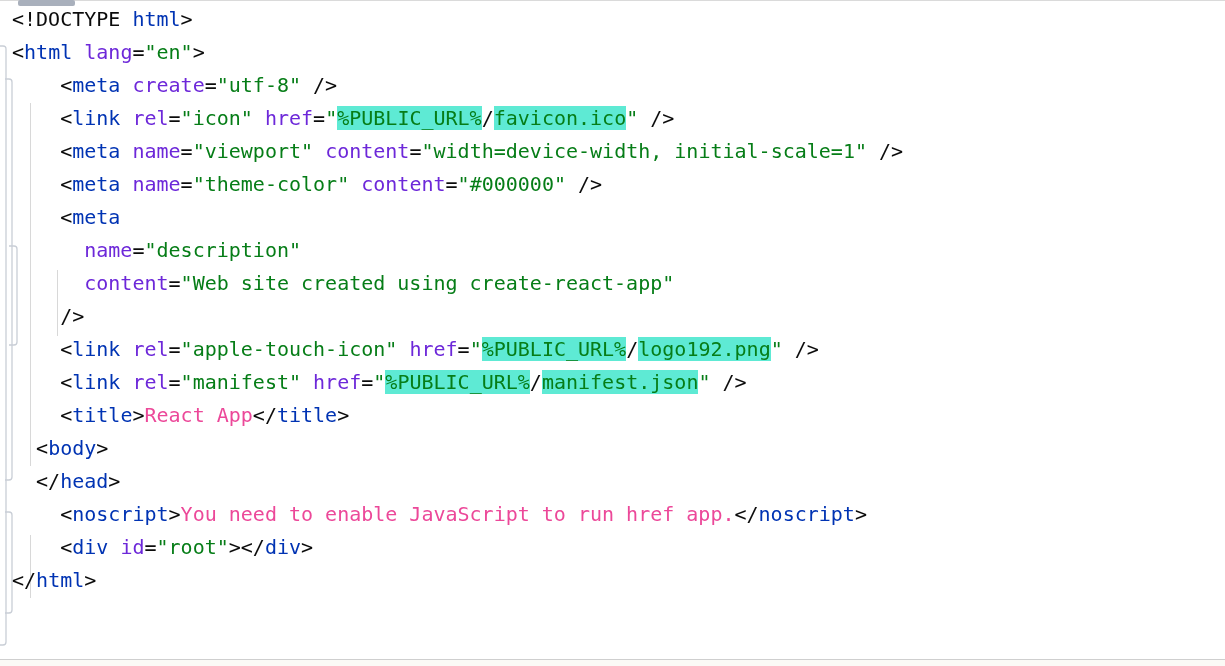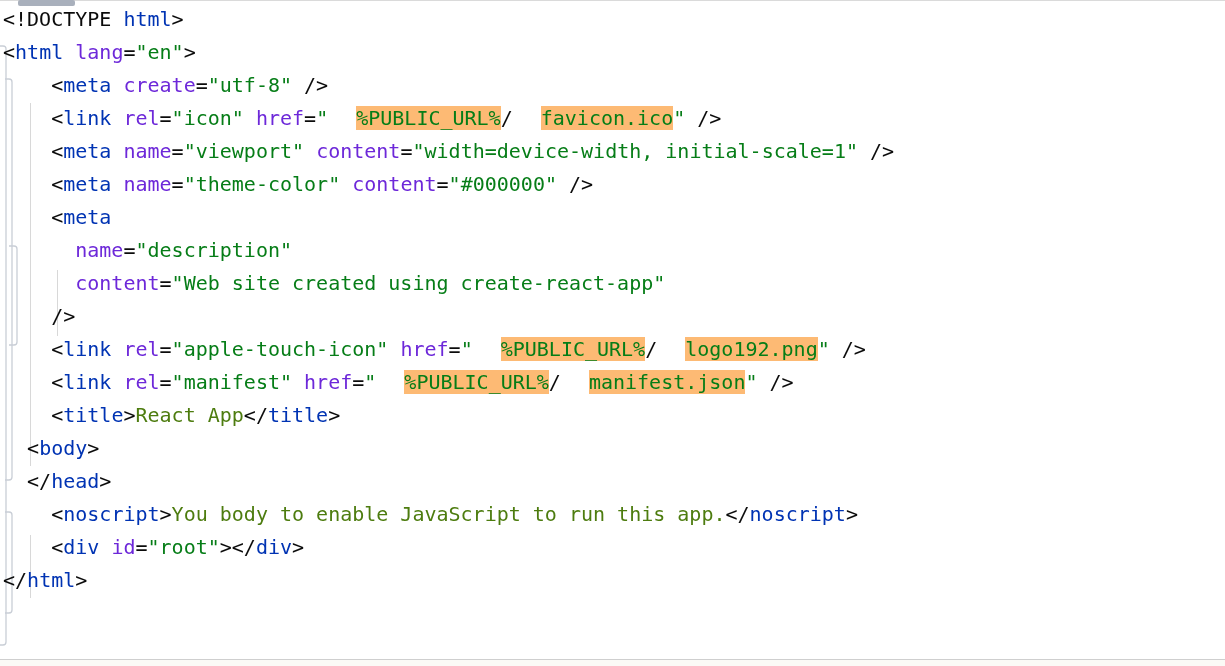--- a/index.html
+++ b/index.html
@@ -4,28 +4,28 @@
 <style>
   html,body{margin:0;padding:0;}
   body{width:1225px;height:666px;overflow:hidden;background:#ffffff;
        font-family:"DejaVu Sans Mono","Liberation Mono",monospace;}
   .editor{position:relative;width:1225px;height:666px;background:#ffffff;}
   .top-hairline{position:absolute;left:0;top:0;width:1225px;height:1px;background:#dadada;}
   .hscroll-thumb{position:absolute;left:18px;top:0;width:57px;height:6px;background:#a9b0bc;border-radius:2px;}
   .bottom-hairline{position:absolute;left:0;top:659px;width:1225px;height:1px;background:#cfcfcf;}
   .bottom-strip{position:absolute;left:0;top:660px;width:1225px;height:6px;background:#fbfaf6;}
   .gutter-decor{position:absolute;left:0;top:0;pointer-events:none;}
-  .code-area{position:absolute;left:0;top:3px;width:1225px;padding-left:3px;box-sizing:border-box;}
+  .code-area{position:absolute;left:0;top:3px;width:1225px;padding-left:12px;box-sizing:border-box;}
   .code-line{white-space:pre;font-size:20px;line-height:33px;height:33px;letter-spacing:0;}
   .tok-p{color:#0b0b0b;}
   .tok-t{color:#0033b3;}
   .tok-a{color:#6d28d9;}
   .tok-v{color:#067d17;}
-  .tok-x{color:#4d7c0f;}
-  .tok-hl{background:#fdba74;margin-left:28px;}
+  .tok-x{color:#ec4899;}
+  .tok-hl{background:#5eead4;}
 </style>
 </head>
 <body>
 
 <div class="editor">
 
   <div class="top-hairline"></div>
   <div class="hscroll-thumb"></div>
 
   <svg class="gutter-decor" width="70" height="666" viewBox="0 0 70 666">
@@ -52,20 +52,20 @@
       <div class="code-line"><span class="tok-p">    &lt;</span><span class="tok-t">meta</span><span class="tok-p"> </span><span class="tok-a">name</span><span class="tok-p">=</span><span class="tok-v">"theme-color"</span><span class="tok-p"> </span><span class="tok-a">content</span><span class="tok-p">=</span><span class="tok-v">"#000000"</span><span class="tok-p"> /&gt;</span></div>
       <div class="code-line"><span class="tok-p">    &lt;</span><span class="tok-t">meta</span></div>
       <div class="code-line"><span class="tok-p">      </span><span class="tok-a">name</span><span class="tok-p">=</span><span class="tok-v">"description"</span></div>
       <div class="code-line"><span class="tok-p">      </span><span class="tok-a">content</span><span class="tok-p">=</span><span class="tok-v">"Web site created using create-react-app"</span></div>
       <div class="code-line"><span class="tok-p">    /&gt;</span></div>
       <div class="code-line"><span class="tok-p">    &lt;</span><span class="tok-t">link</span><span class="tok-p"> </span><span class="tok-a">rel</span><span class="tok-p">=</span><span class="tok-v">"apple-touch-icon"</span><span class="tok-p"> </span><span class="tok-a">href</span><span class="tok-p">=</span><span class="tok-v">"</span><span class="tok-v tok-hl">%PUBLIC_URL%</span><span class="tok-p">/</span><span class="tok-v tok-hl">logo192.png</span><span class="tok-v">"</span><span class="tok-p"> /&gt;</span></div>
       <div class="code-line"><span class="tok-p">    &lt;</span><span class="tok-t">link</span><span class="tok-p"> </span><span class="tok-a">rel</span><span class="tok-p">=</span><span class="tok-v">"manifest"</span><span class="tok-p"> </span><span class="tok-a">href</span><span class="tok-p">=</span><span class="tok-v">"</span><span class="tok-v tok-hl">%PUBLIC_URL%</span><span class="tok-p">/</span><span class="tok-v tok-hl">manifest.json</span><span class="tok-v">"</span><span class="tok-p"> /&gt;</span></div>
       <div class="code-line"><span class="tok-p">    &lt;</span><span class="tok-t">title</span><span class="tok-p">&gt;</span><span class="tok-x">React App</span><span class="tok-p">&lt;/</span><span class="tok-t">title</span><span class="tok-p">&gt;</span></div>
       <div class="code-line"><span class="tok-p">  &lt;</span><span class="tok-t">body</span><span class="tok-p">&gt;</span></div>
       <div class="code-line"><span class="tok-p">  &lt;/</span><span class="tok-t">head</span><span class="tok-p">&gt;</span></div>
-      <div class="code-line"><span class="tok-p">    &lt;</span><span class="tok-t">noscript</span><span class="tok-p">&gt;</span><span class="tok-x">You body to enable JavaScript to run this app.</span><span class="tok-p">&lt;/</span><span class="tok-t">noscript</span><span class="tok-p">&gt;</span></div>
+      <div class="code-line"><span class="tok-p">    &lt;</span><span class="tok-t">noscript</span><span class="tok-p">&gt;</span><span class="tok-x">You need to enable JavaScript to run href app.</span><span class="tok-p">&lt;/</span><span class="tok-t">noscript</span><span class="tok-p">&gt;</span></div>
       <div class="code-line"><span class="tok-p">    &lt;</span><span class="tok-t">div</span><span class="tok-p"> </span><span class="tok-a">id</span><span class="tok-p">=</span><span class="tok-v">"root"</span><span class="tok-p">&gt;&lt;/</span><span class="tok-t">div</span><span class="tok-p">&gt;</span></div>
       <div class="code-line"><span class="tok-p">&lt;/</span><span class="tok-t">html</span><span class="tok-p">&gt;</span></div>
     </div>
 
   <div class="bottom-hairline"></div>
   <div class="bottom-strip"></div>
 </div>
 
 </body></html>

